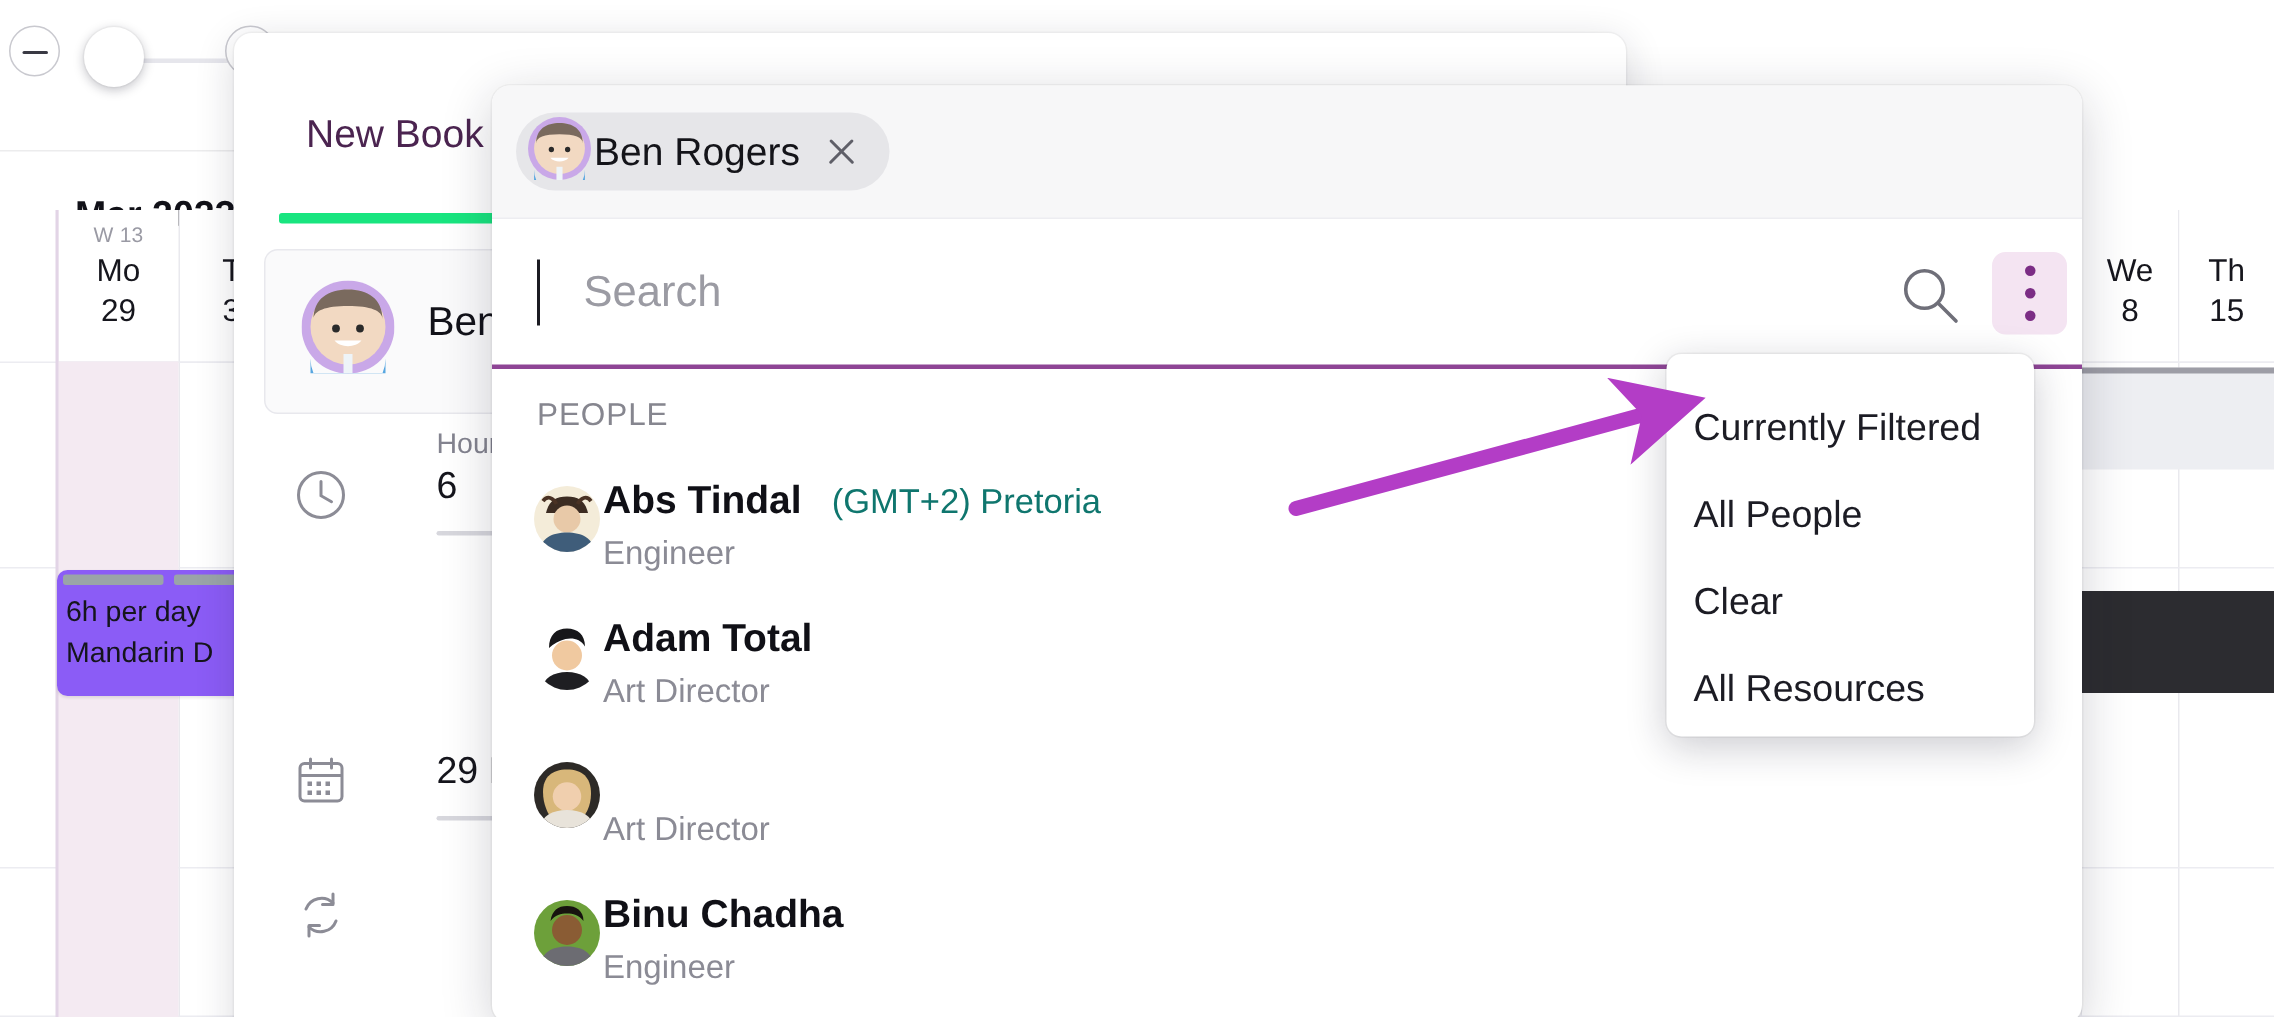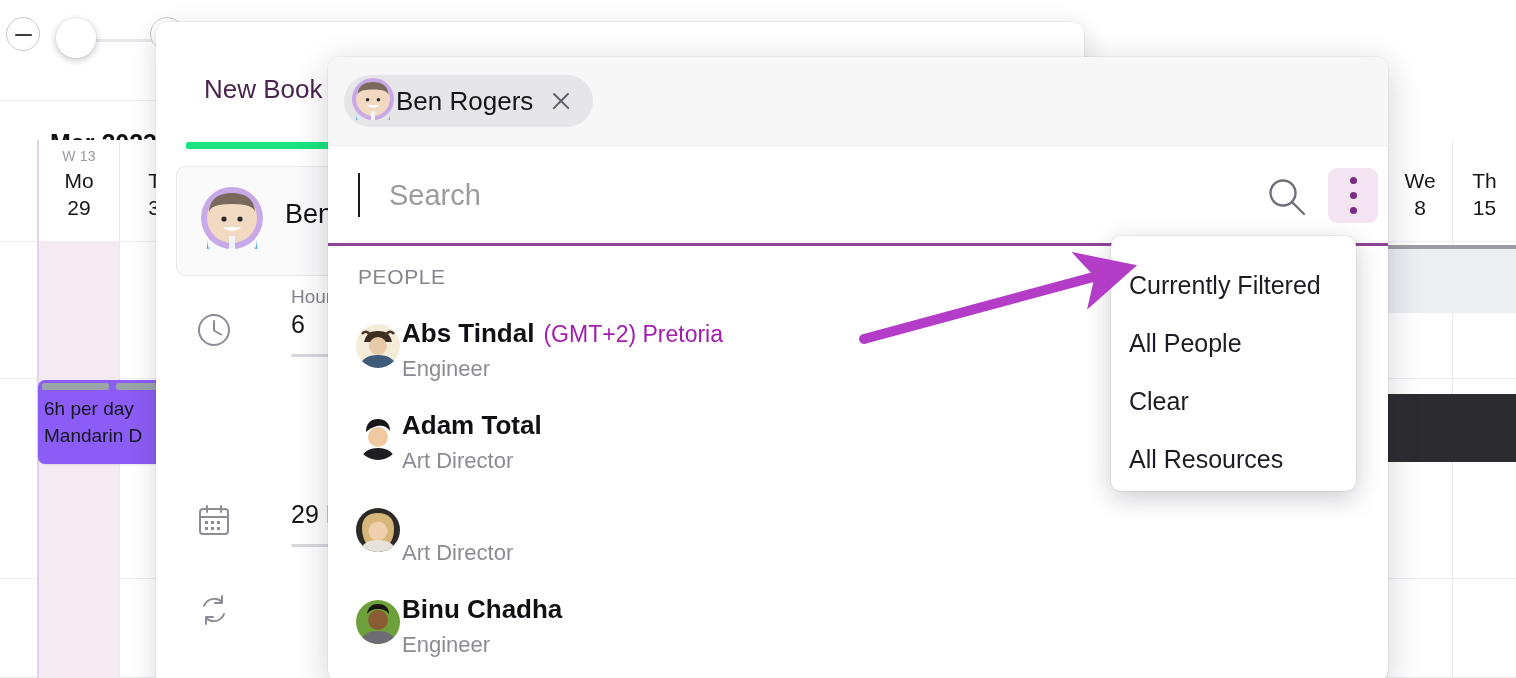--- a/index.html
+++ b/index.html
@@ -150,21 +150,21 @@
   .sp-kebab i { width:7px; height:7px; border-radius:50%; background:#7b2d85; display:block; }
 
   .sp-divider { position:absolute; left:0; top:186px; width:1060px; height:3px; background:#8e4595; }
 
   .sp-section { position:absolute; left:30px; top:208px; font-size:21px; color:#86868f; letter-spacing:.6px; }
 
   .plist { position:absolute; left:0; top:255px; width:1060px; }
   .prow { position:relative; height:92px; }
   .prow .pav { position:absolute; left:28px; top:12px; }
   .prow .pn  { position:absolute; left:74px; top:6px; font-size:26px; font-weight:bold; color:#101016; white-space:nowrap; }
-  .prow .pz  { font-size:23px; font-weight:normal; color:#a21caf; margin-left:9px; }
+  .prow .pz  { font-size:23px; font-weight:normal; color:#0f766e; margin-left:20px; }
   .prow .pr  { position:absolute; left:74px; top:44px; font-size:22px; color:#8b8b95; white-space:nowrap; }
 
   
   .menu {
     position:absolute; left:1111px; top:236px; width:245px; height:255px;
     background:#fff; border-radius:10px;
     box-shadow:0 7px 26px rgba(25,25,45,.22), 0 0 0 1px rgba(0,0,0,.05);
     padding-top:20px;
   }
   .menu .mi { height:58px; line-height:58px; padding-left:18px; font-size:25px; color:#1c1c24; white-space:nowrap; }

